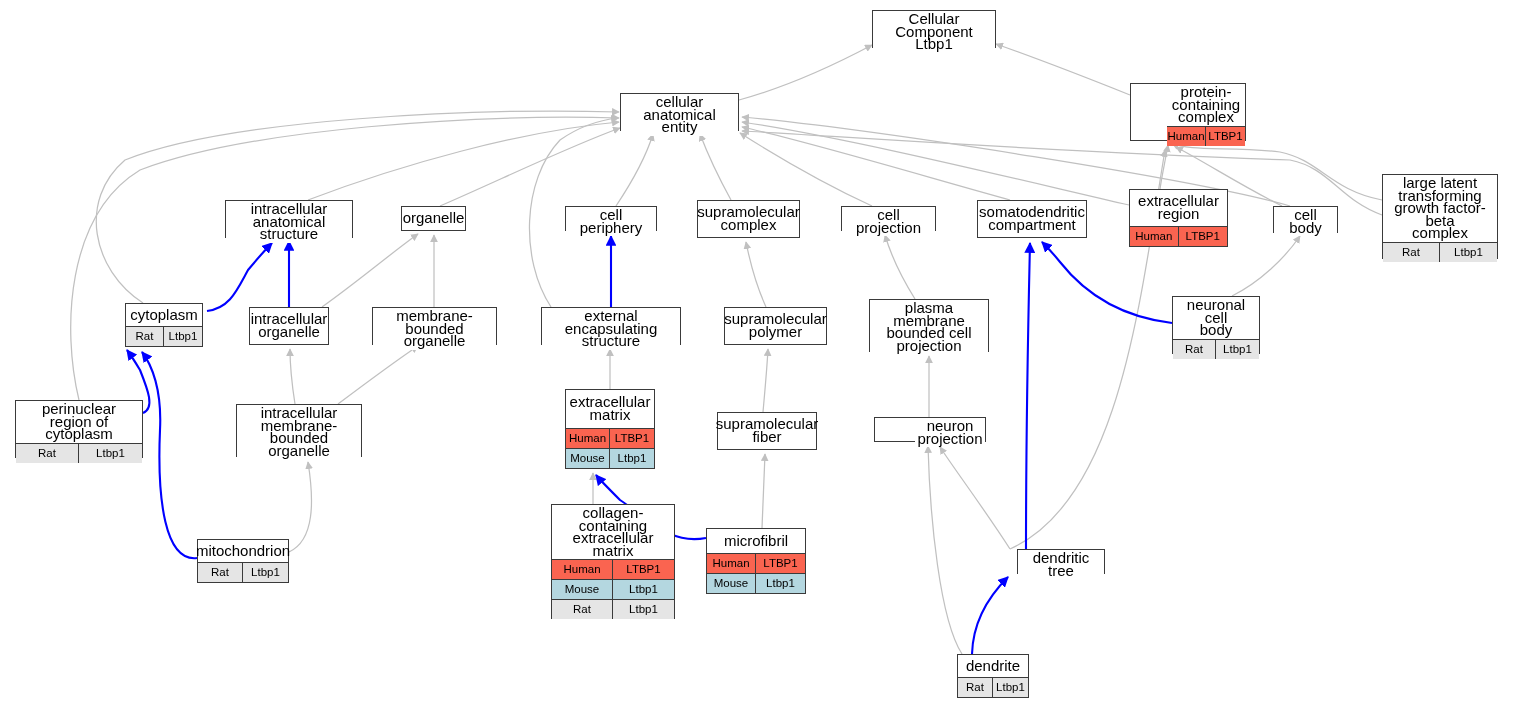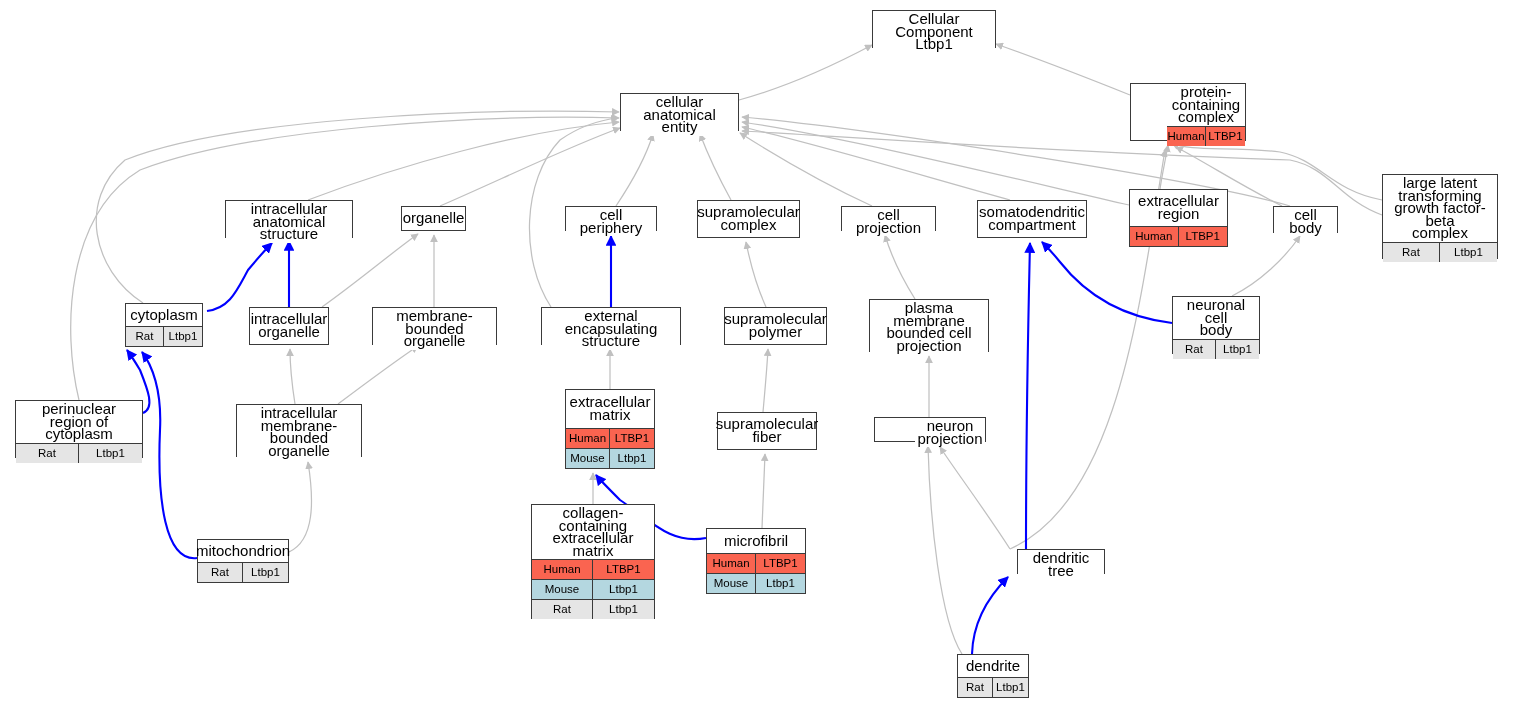--- a/index.html
+++ b/index.html
@@ -248,21 +248,21 @@
       <div class="node" style="left: 874px; top: 417px; width: 112px; height: 25px; padding-left: 40px;">
         <div class="node-title">neuron projection</div>
       </div>
       <div class="node" style="left: 197px; top: 539px; width: 92px; height: 44px;">
         <div class="node-title">mitochondrion</div>
         <div class="ann-row">
           <div class="ann-cell left sp-rat">Rat</div>
           <div class="ann-cell sp-rat">Ltbp1</div>
         </div>
       </div>
-      <div class="node" style="left: 531px; top: 504px; width: 124px; height: 115px;">
+      <div class="node" style="left: 551px; top: 504px; width: 124px; height: 115px;">
         <div class="node-title">collagen-containing
 extracellular
 matrix</div>
         <div class="ann-row">
           <div class="ann-cell left sp-human">Human</div>
           <div class="ann-cell sp-human">LTBP1</div>
         </div>
         <div class="ann-row">
           <div class="ann-cell left sp-mouse">Mouse</div>
           <div class="ann-cell sp-mouse">Ltbp1</div>

